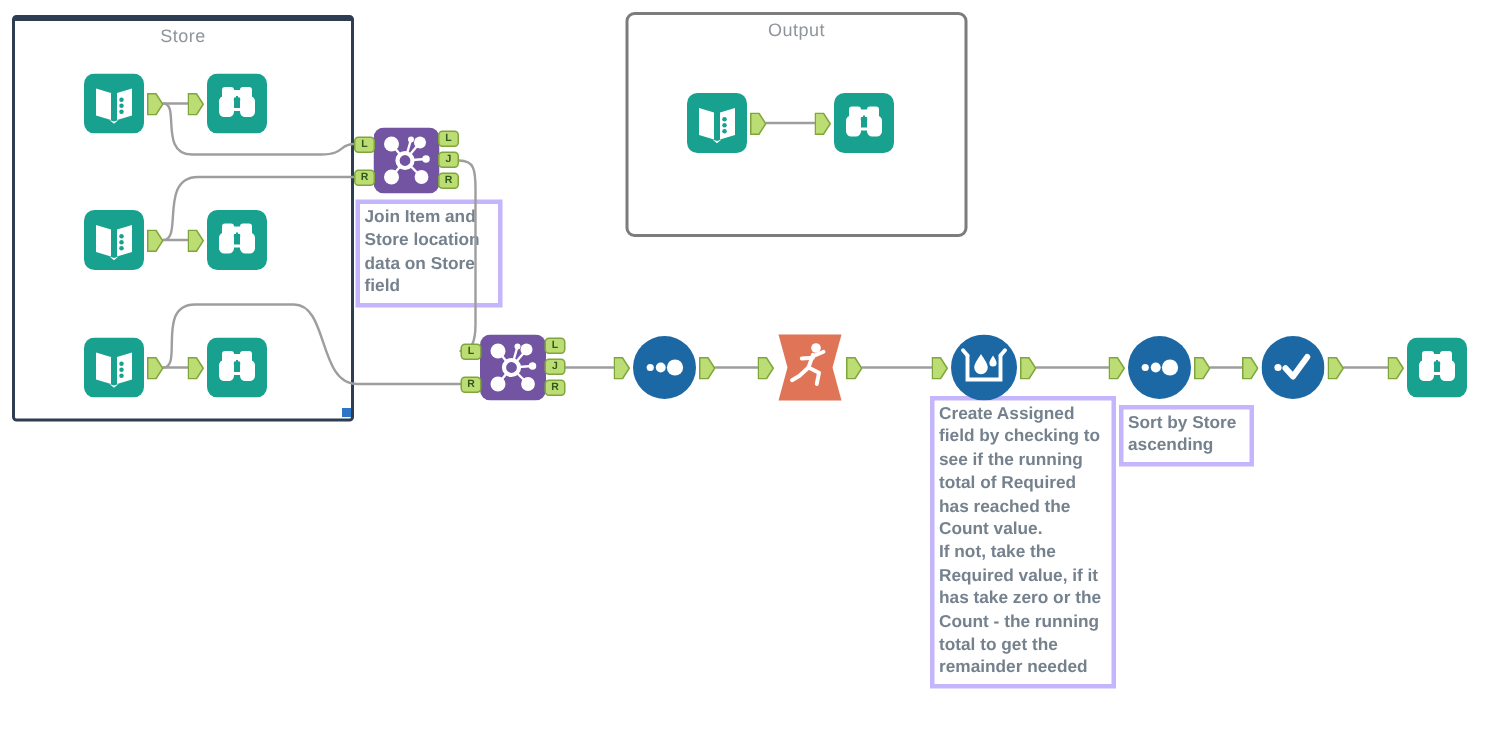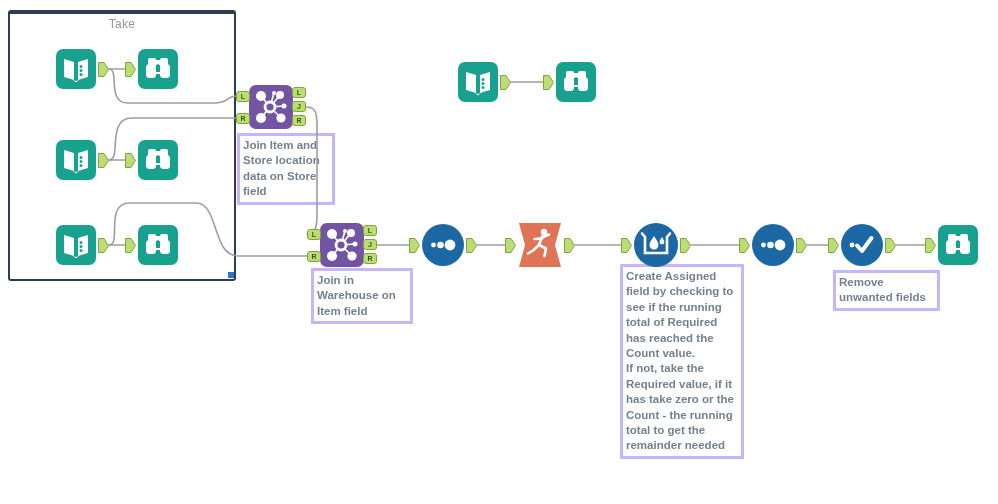--- a/index.html
+++ b/index.html
@@ -37,29 +37,31 @@
     font-size:7px;font-weight:bold;color:#33591b;line-height:1;}
   .janchor.lft{left:-13px;}
   .janchor.rgt{right:-13px;}
 </style>
 </head>
 <body>
 
 <div class="canvas">
 
   <div class="tcontainer input">
-    <div class="ctitle">Take</div>
+    <div class="ctitle">Store</div>
   </div>
   <div class="resize-dot"></div>
+  <div class="tcontainer output">
+    <div class="ctitle">Output</div>
+  </div>
 
   <div class="annotation" style="left:237px;top:133px;width:86px;">Join Item and Store location data on Store field</div>
-  <div class="annotation" style="left:311px;top:268px;width:90px;">Join in Warehouse on Item field</div>
   <div class="annotation pre" style="left:620px;top:264px;width:112px;">Create Assigned field by checking to see if the running total of Required has reached the Count value.
 If not, take the Required value, if it has take zero or the Count - the running total to get the remainder needed</div>
-  <div class="annotation" style="left:833px;top:270px;width:95px;">Remove unwanted fields</div>
+  <div class="annotation" style="left:746px;top:270px;width:78px;">Sort by Store ascending</div>
 
   <svg id="wires" width="998" height="504">
     <g stroke="#9e9e9e" stroke-width="1.6" fill="none" stroke-linecap="round">
       <path d="M109,69 L125,69"></path>
       <path d="M109,69 C120,69 106,103 128,103 L214,103 C230,103 226,96 236,96"></path>
       <path d="M109,160 L125,160"></path>
       <path d="M109,160 C122,160 106,118 132,118 L236,118"></path>
       <path d="M109,245 L125,245"></path>
       <path d="M109,245 C122,245 104,203 130,203 L196,203 C219,203 212,256 238,256 L307,256"></path>
       <path d="M306,107 C316,107 317,113 317,126 L317,216 C317,229 314,234 307,234"></path>

